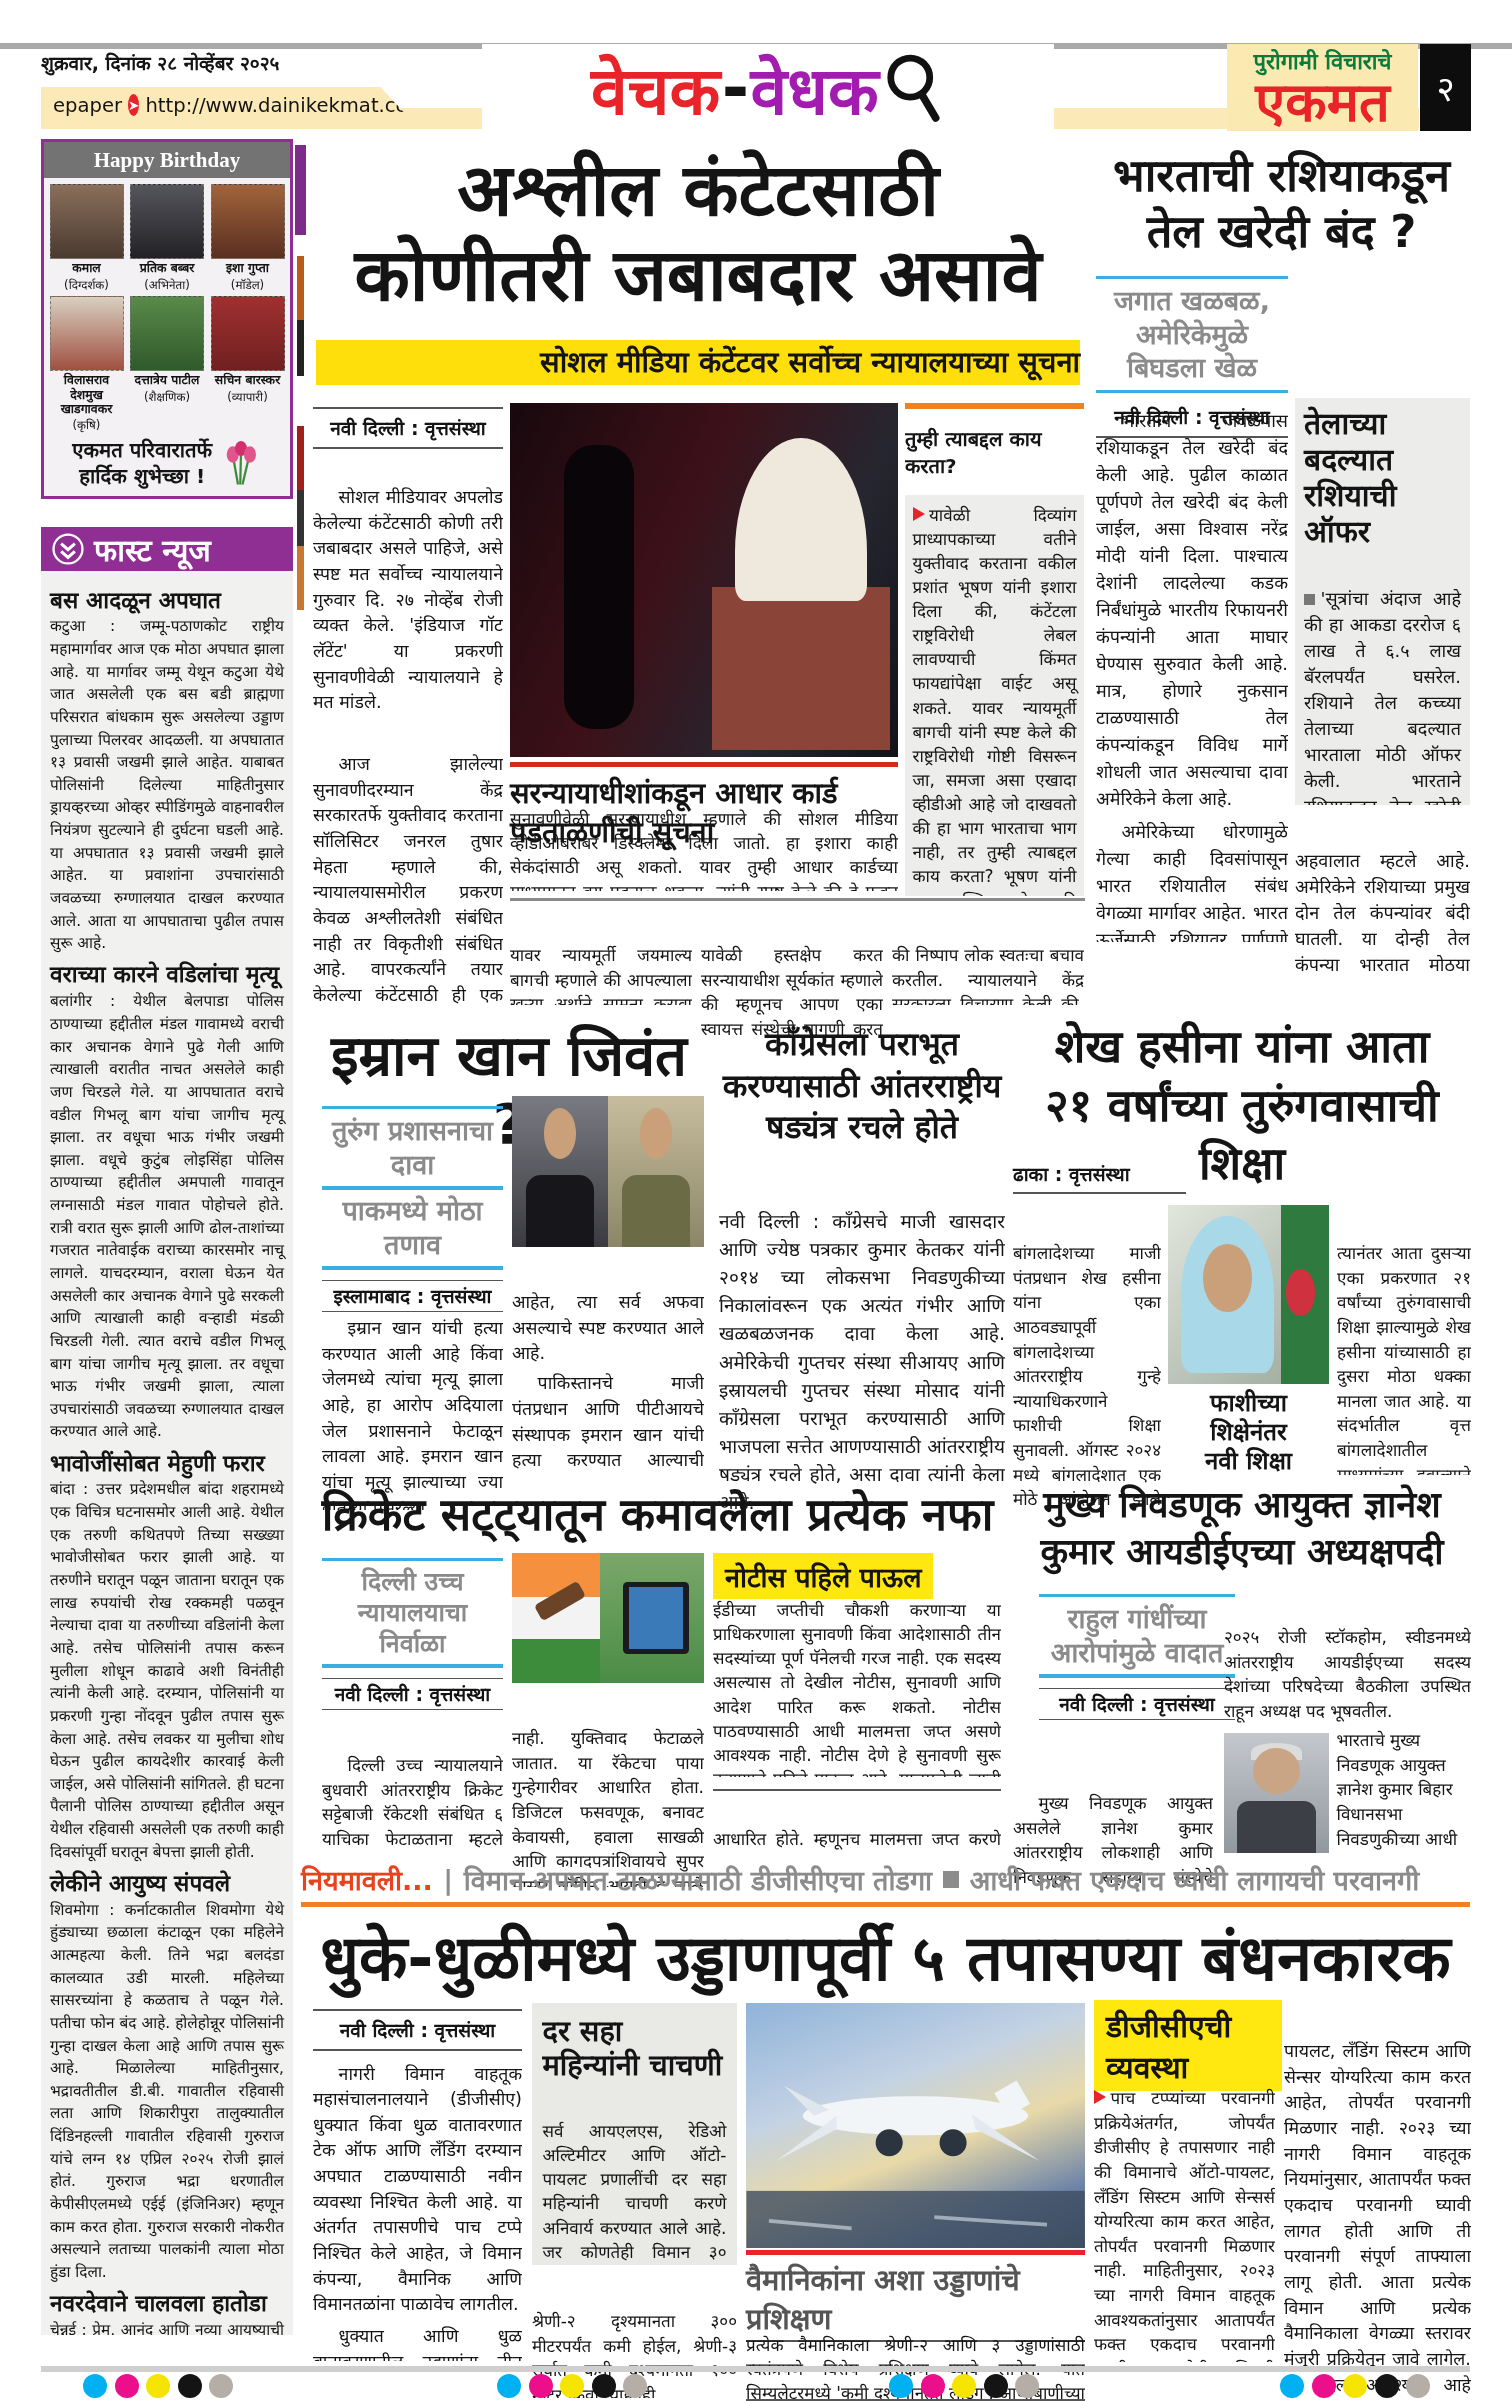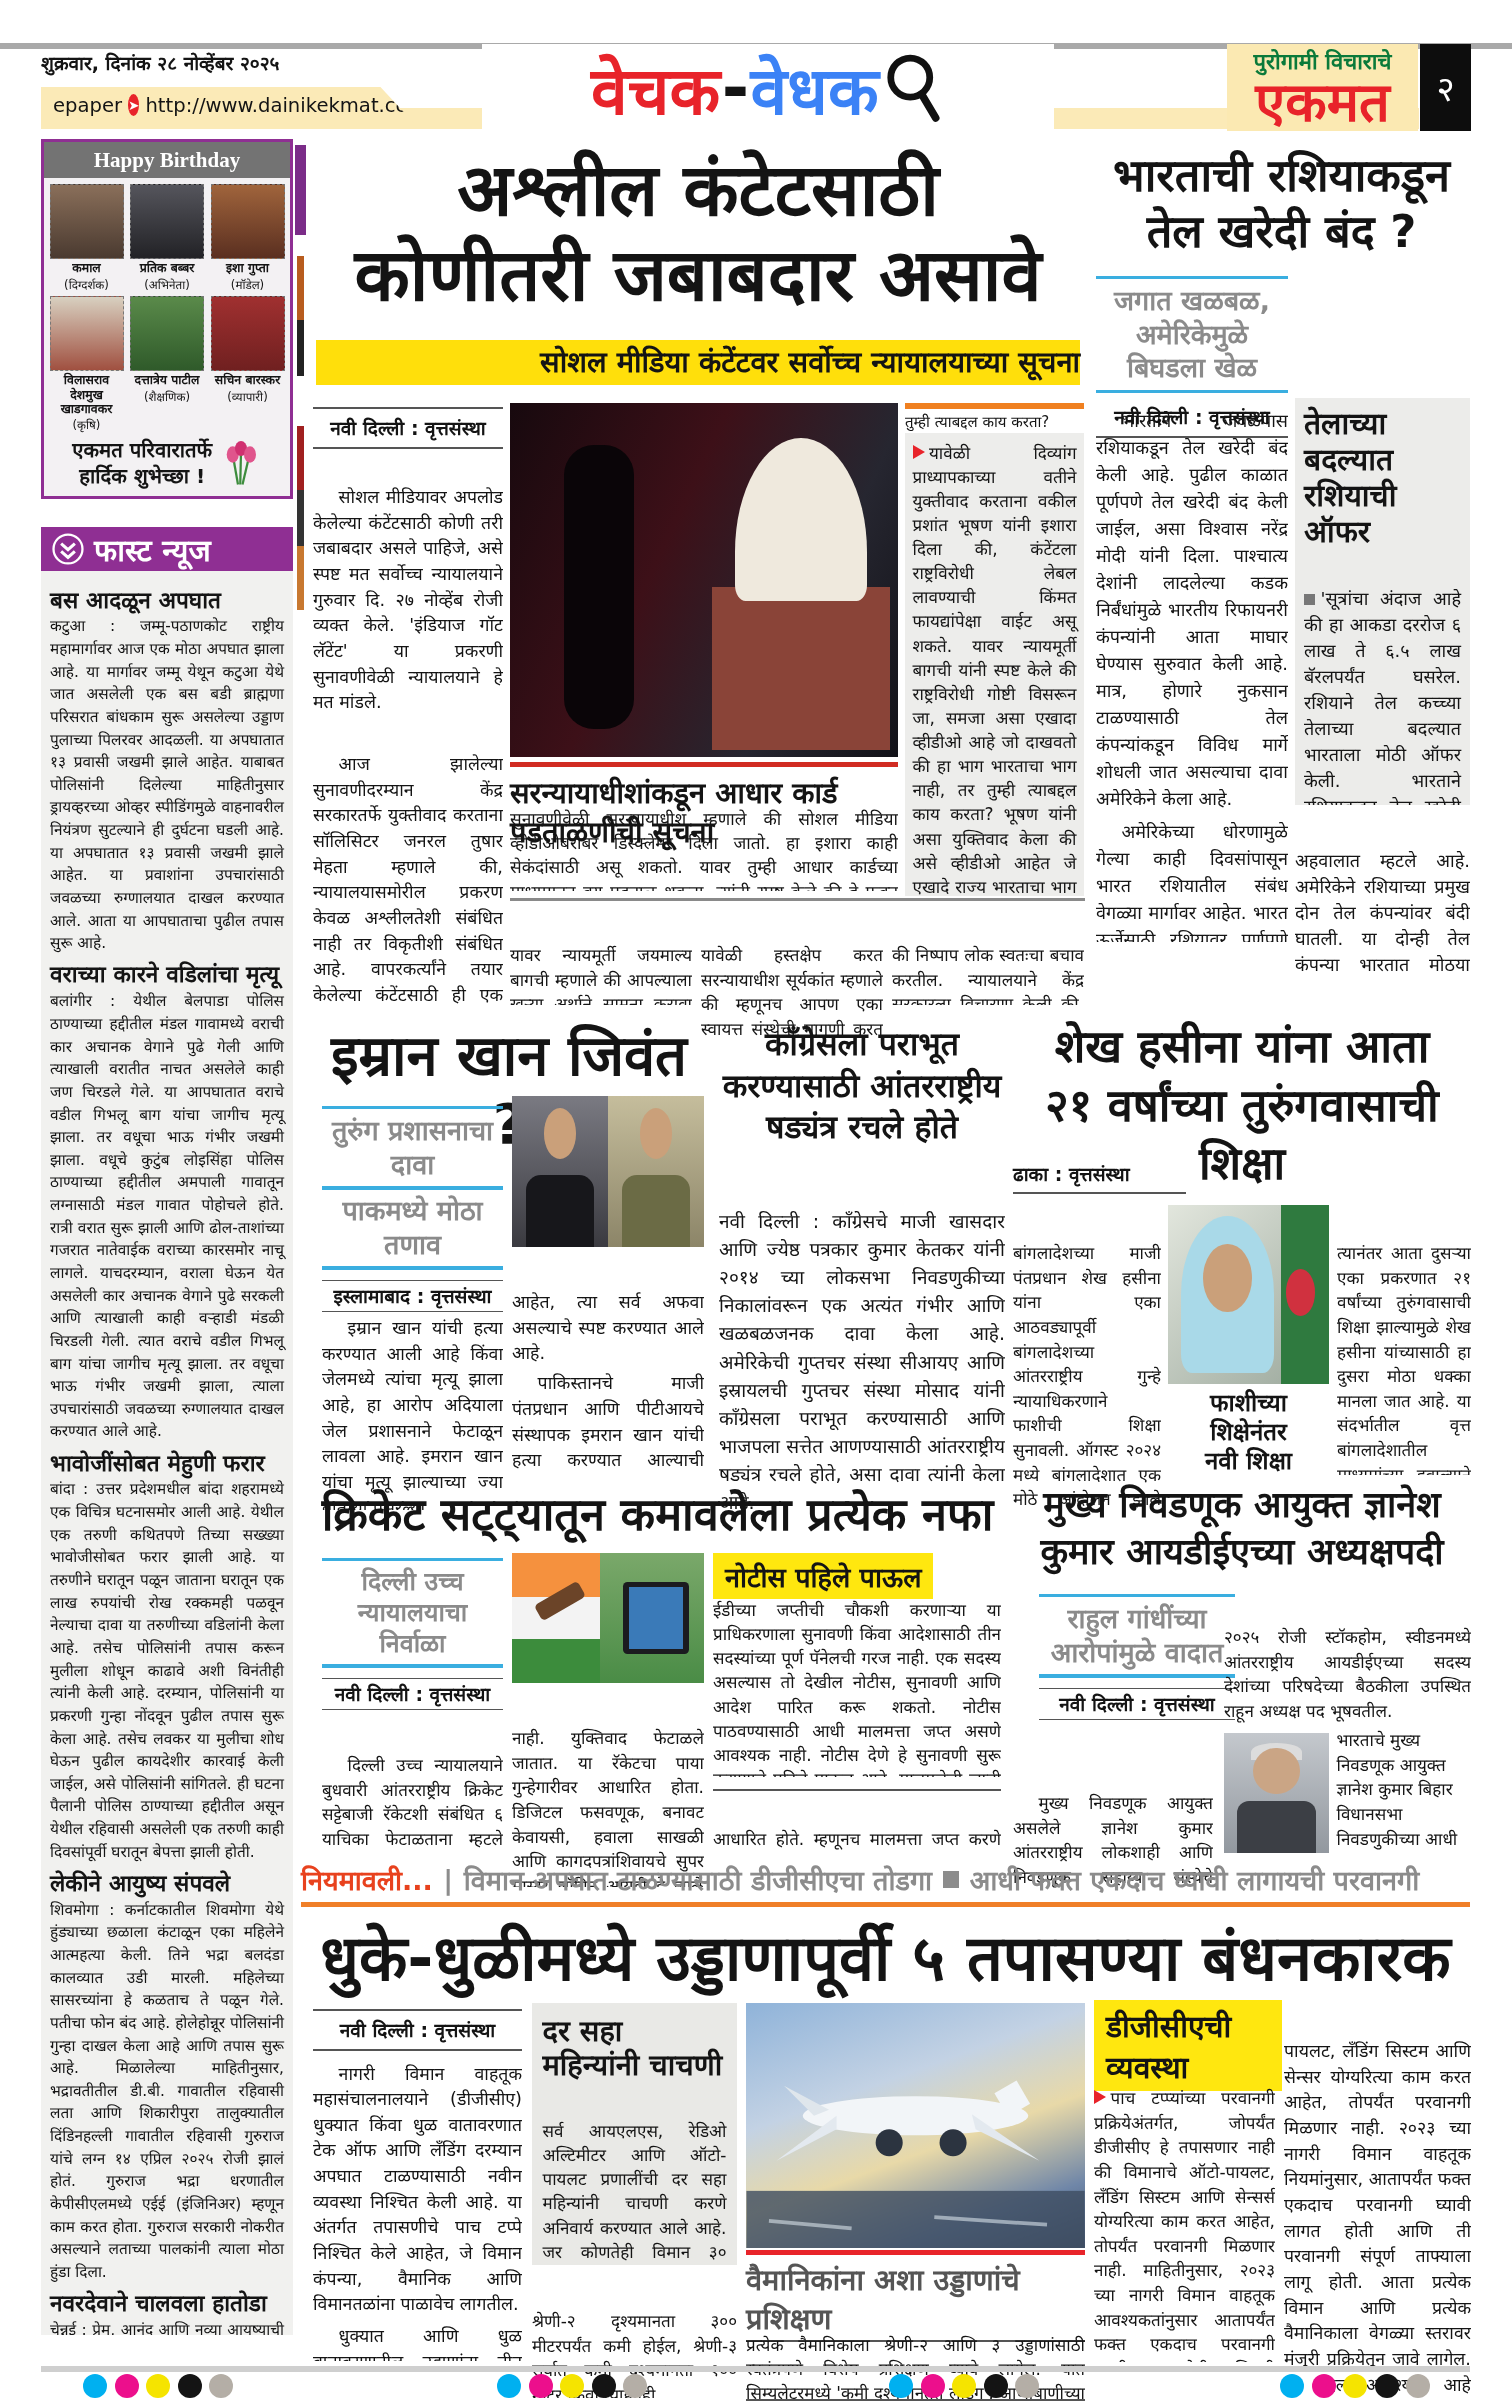--- a/index.html
+++ b/index.html
@@ -12,21 +12,21 @@
   .date{left:41px;top:50px;font-size:19px;font-weight:bold;}
   .cream-band{left:41px;top:108px;width:1378px;height:21px;background:#fbeab7;}
   .epaper{left:41px;top:87px;width:361px;height:36px;background:#fbeab7;
           clip-path:polygon(0 0,91% 0,100% 100%,0 100%);display:flex;align-items:center;
           padding-left:12px;font-size:19.6px;gap:6px;}
   .ep-ico{width:22.6px;height:22.6px;border-radius:50%;background:#e8232a;color:#fff;display:inline-flex;
           align-items:center;justify-content:center;font-size:13.6px;}
   .logo{left:482px;top:44px;width:572px;height:87px;background:#fff;display:flex;
         align-items:center;justify-content:center;font-size:66px;font-weight:bold;gap:1.5px;}
   .logo .red{color:#e8232a;}
-  .logo .gray{color:#3b82f6;}
+  .logo .gray{color:#a21caf;}
   .tagline-box{left:1227px;top:44px;width:191px;height:87px;background:#fbe9b2;
         display:flex;flex-direction:column;align-items:center;justify-content:center;}
   .tagline{color:#0b7a3a;font-size:22px;font-weight:bold;}
   .masthead{color:#e8232a;font-size:54px;font-weight:bold;line-height:1.02;}
   .pagebox{left:1420px;top:44px;width:51px;height:87px;background:#0d0d0d;color:#fff;
         display:flex;align-items:center;justify-content:center;font-size:35px;}
   .purple-mark{left:295px;top:145px;width:10.5px;height:90px;background:#7b2c88;}
   .reg-strip{left:297px;top:256px;width:6.8px;height:354px;
         background:linear-gradient(#b85c1e 0 18%,#222 18% 34%,#fff 34% 48%,#a02020 48% 66%,#333 66% 82%,#c87830 82% 100%);}
   
@@ -64,21 +64,21 @@
   .sc-fig{position:absolute;left:14%;top:12%;width:18%;height:80%;background:#0a0508;border-radius:30px;}
   .lead-cap-t{left:510px;top:762px;width:388px;border-top:5.3px solid #d12c22;padding-top:4.5px;
         font-size:29px;font-weight:bold;}
   .lead-cap-p{left:510px;top:807px;width:388px;height:84px;overflow:hidden;font-size:17.3px;line-height:1.4;text-align:justify;}
   .lead-rule{left:510px;top:898px;width:575px;height:3px;background:#8a8a8a;}
   .lead-cB{left:510px;top:907px;width:182px;height:98px;overflow:hidden;}
   .lead-cC{left:701px;top:907px;width:182px;height:98px;overflow:hidden;}
   .lead-cD{left:892px;top:907px;width:192px;height:98px;overflow:hidden;}
   .sidebox{left:905px;top:403px;width:179px;height:493px;overflow:hidden;}
   .sb-bar{height:6px;background:#f08020;}
-  .sb-t{font-size:15px;font-weight:normal;padding:2px 0;}
+  .sb-t{font-size:20px;font-weight:bold;padding:16px 0;}
   .sb-b{background:#ededeb;padding:7.5px;font-size:17px;line-height:1.42;text-align:justify;}
   .arrow{display:inline-block;width:0;height:0;border-left:12px solid #e8232a;
         border-top:7.5px solid transparent;border-bottom:7.5px solid transparent;margin-right:4.5px;}
   
   .oil-hl{left:1092px;top:148px;width:379px;font-size:45px;font-weight:bold;line-height:1.25;text-align:center;}
   .oil-sub{left:1096px;top:271px;width:192px;}
   .cyan{height:3.8px;background:#3aaee0;margin:4.5px 0;}
   .gsub{color:#8b8b8b;font-size:27px;font-weight:bold;text-align:center;line-height:1.25;}
   .oil-img{left:1295px;top:270px;width:175px;height:124px;background:linear-gradient(#c2ccd1,#8fa3ab);overflow:hidden;}
   .oil-sign{position:absolute;left:42%;top:6%;width:36%;height:30%;background:#fff;border:1.5px solid #444;

